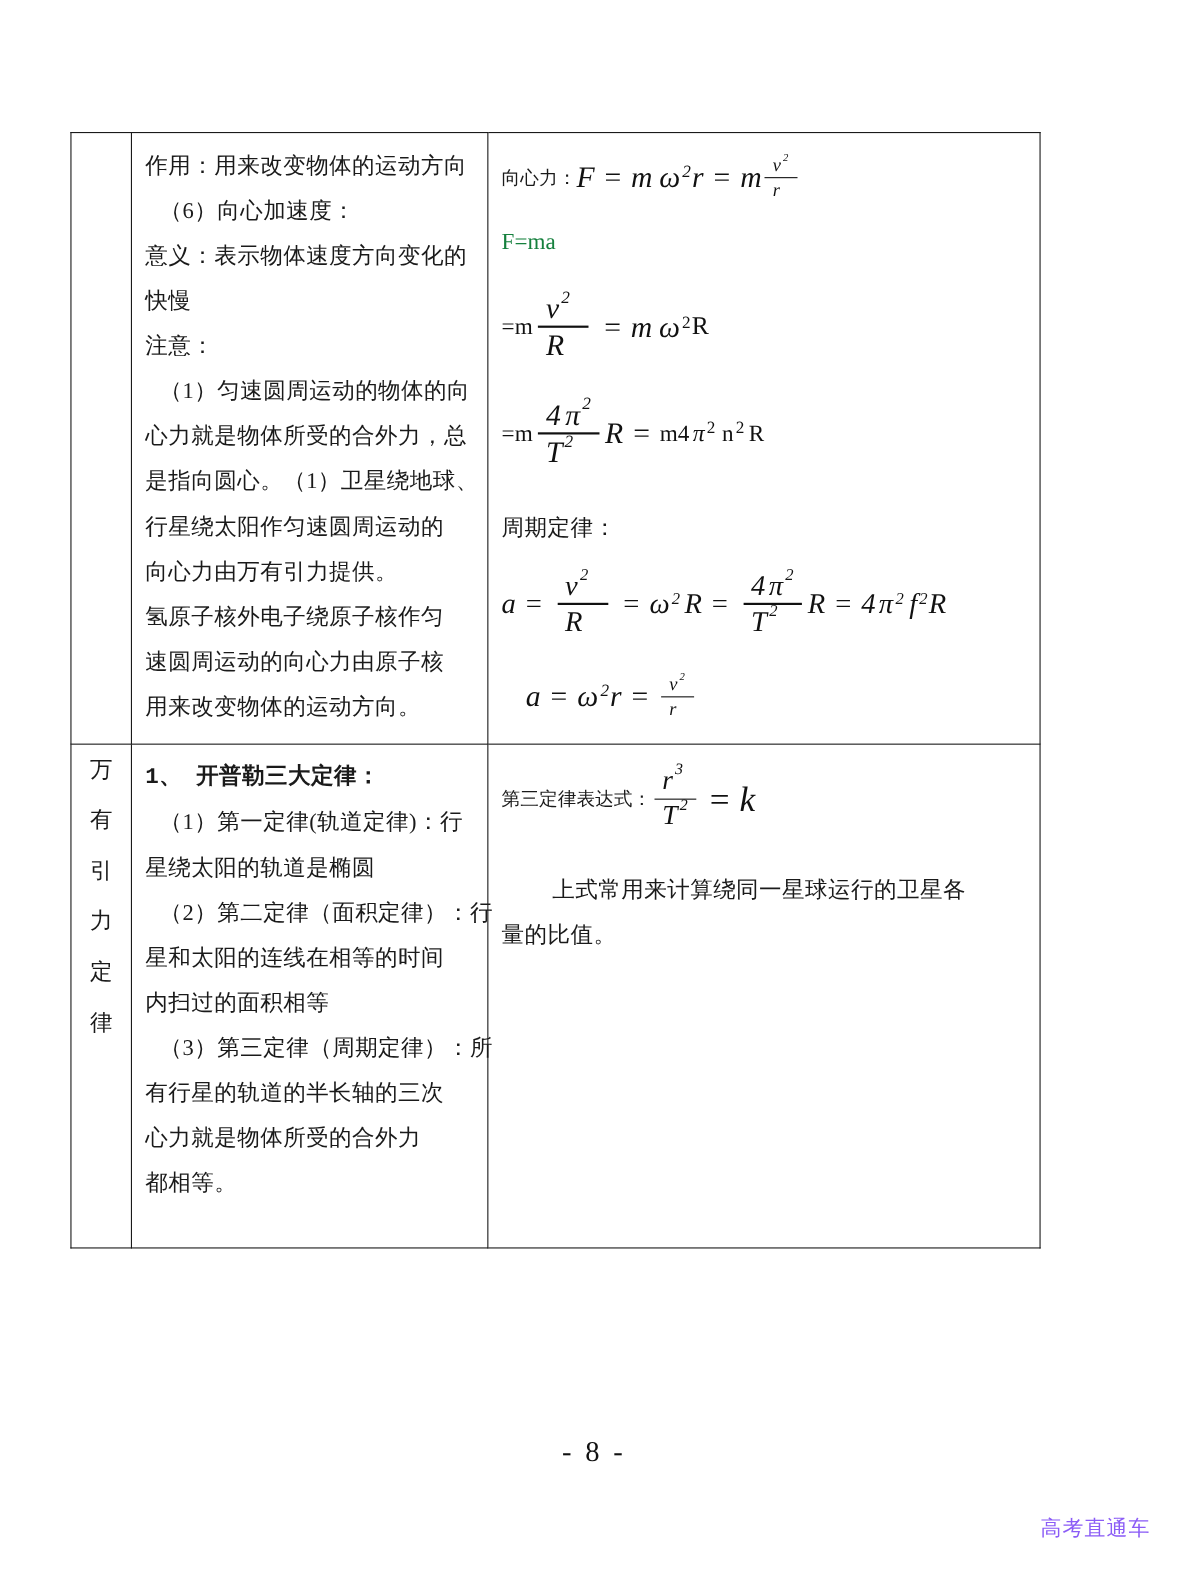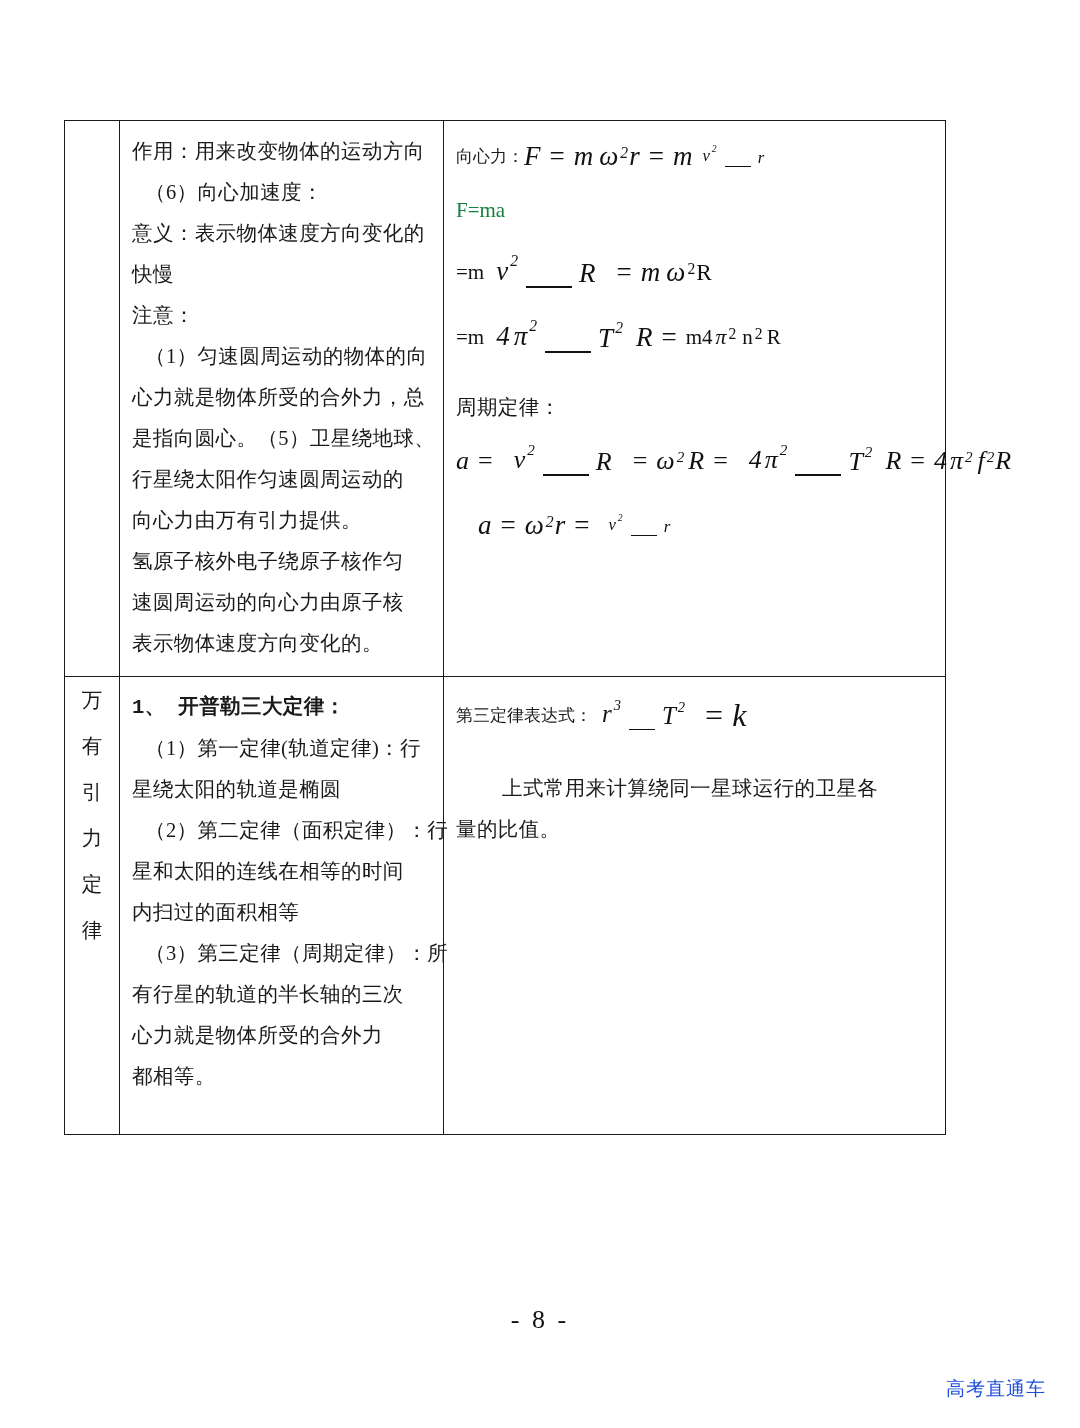--- a/index.html
+++ b/index.html
@@ -96,22 +96,22 @@
     margin-left: 2px;
     margin-right: 1px;
     position: relative;
     top: -0.25em;
   }
   .sup.up { font-style: normal; }
 
   
   .frac {
     display: inline-flex;
-    flex-direction: row;
-    align-items: flex-end;
+    flex-direction: column;
+    align-items: flex-start;
     vertical-align: middle;
     margin: 0 5px;
     line-height: 1.05;
   }
   .frac .top {
     padding: 0 7px 2px 7px;
   }
   .frac .bar {
     display: block;
     width: 100%;
@@ -159,21 +159,21 @@
     font-family: "Liberation Serif", "DejaVu Serif", serif;
     color: #111;
     letter-spacing: 3px;
   }
   .watermark {
     position: absolute;
     right: 34px;
     top: 1376px;
     font-size: 19px;
     font-family: "Liberation Sans", sans-serif;
-    color: #1d4ed8;
+    color: #8b5cf6;
     letter-spacing: 1px;
   }
 </style>
 </head>
 <body>
 
 <div class="page">
 
   <table class="doc-table">
 
@@ -185,26 +185,26 @@
 
       <td class="col-left">
         <div class="cell-pad">
           <div class="cn">作用：用来改变物体的运动方向</div>
           <div class="cn indent">（6）向心加速度：</div>
           <div class="cn">意义：表示物体速度方向变化的</div>
           <div class="cn">快慢</div>
           <div class="cn">注意：</div>
           <div class="cn indent">（1）匀速圆周运动的物体的向</div>
           <div class="cn">心力就是物体所受的合外力，总</div>
-          <div class="cn">是指向圆心。（5）卫星绕地球、</div>
+          <div class="cn">是指向圆心。（1）卫星绕地球、</div>
           <div class="cn">行星绕太阳作匀速圆周运动的</div>
           <div class="cn">向心力由万有引力提供。</div>
           <div class="cn">氢原子核外电子绕原子核作匀</div>
           <div class="cn">速圆周运动的向心力由原子核</div>
-          <div class="cn">表示物体速度方向变化的。</div>
+          <div class="cn">用来改变物体的运动方向。</div>
         </div>
       </td>
 
       <td class="col-right">
         <div class="cell-pad">
 
           <div class="sp-s"></div>
 
           <div class="row-inline">
             <span class="mathlabel">向心力：</span>

